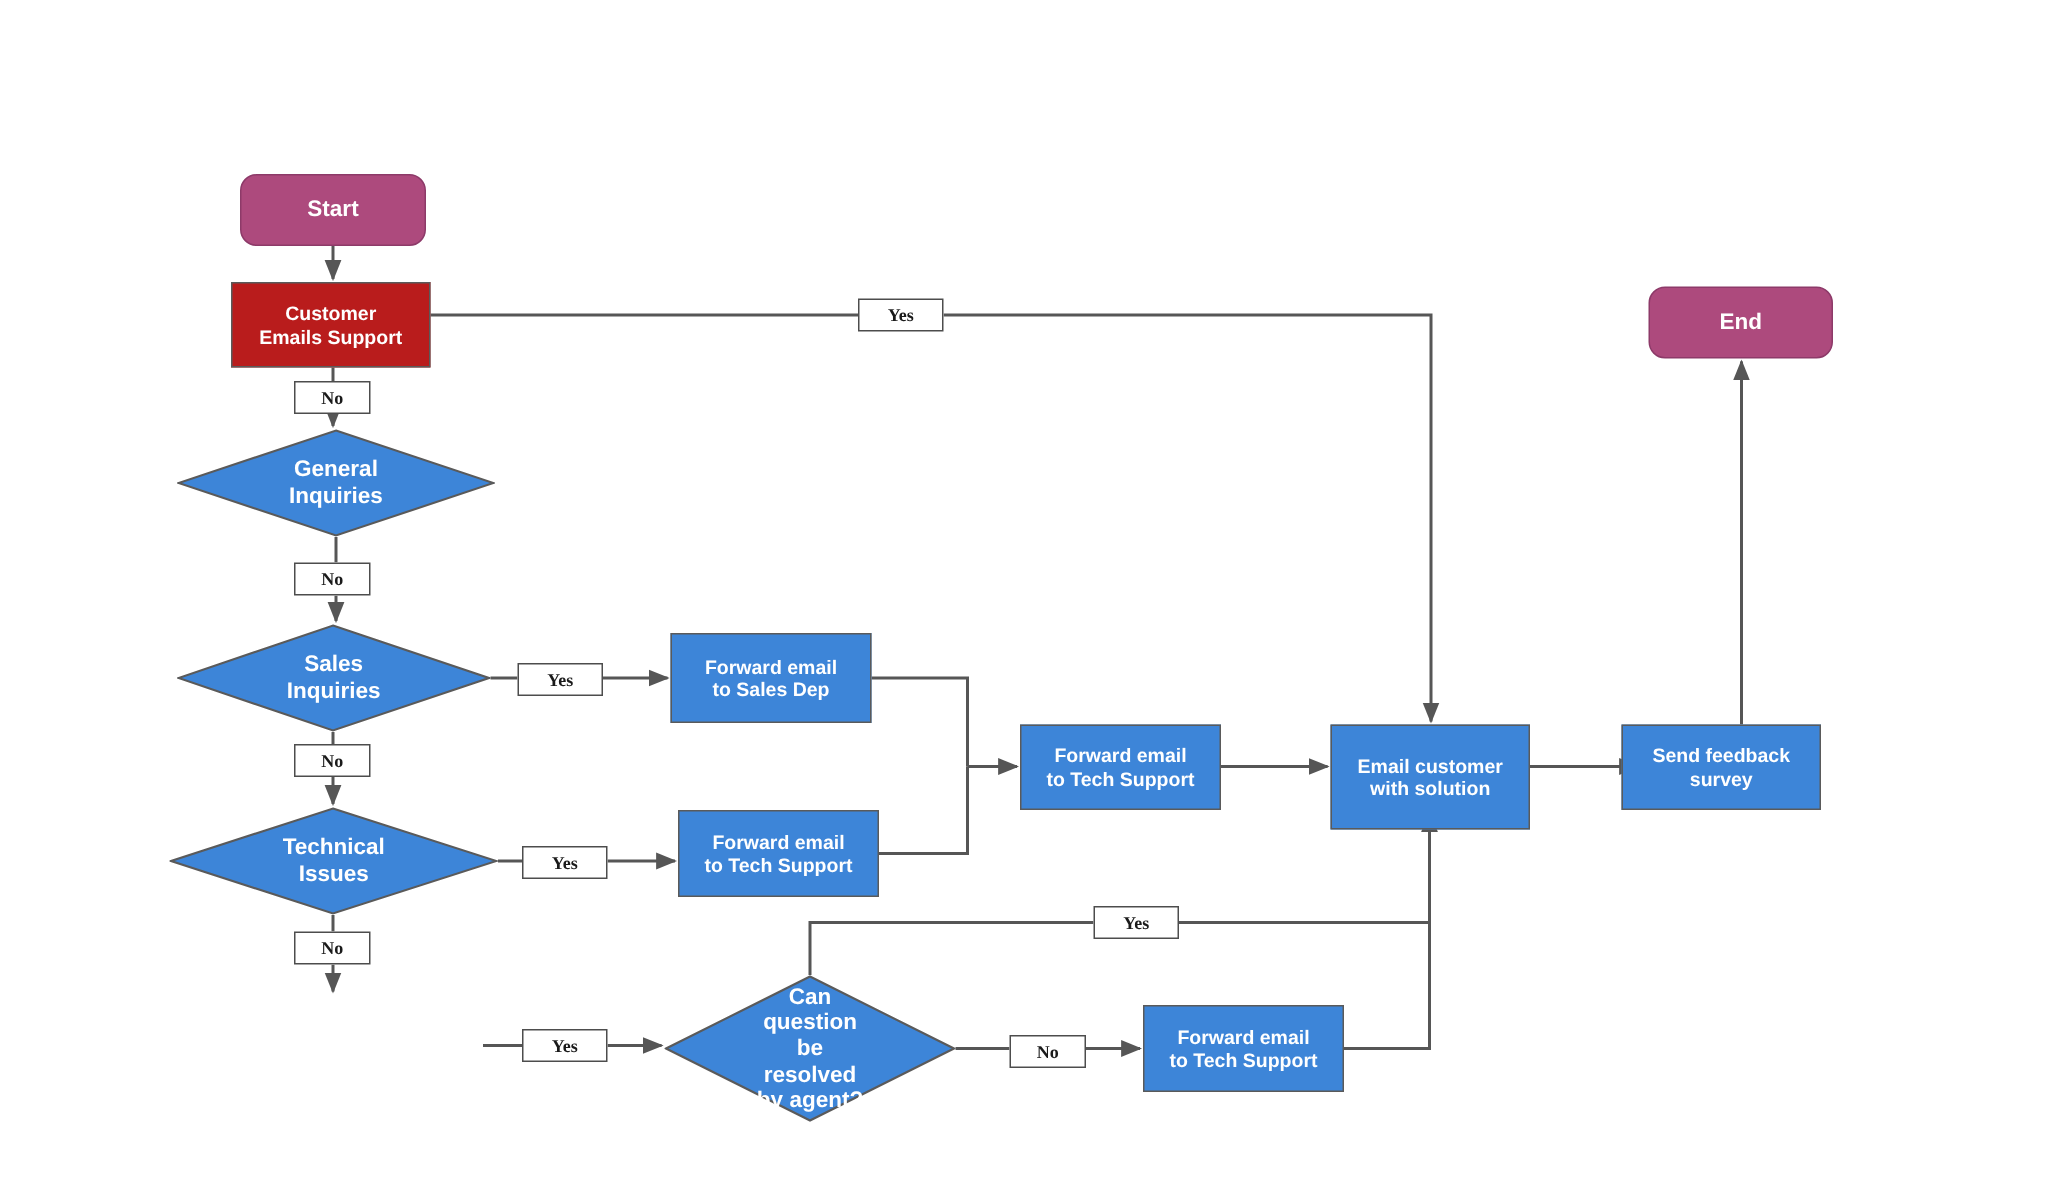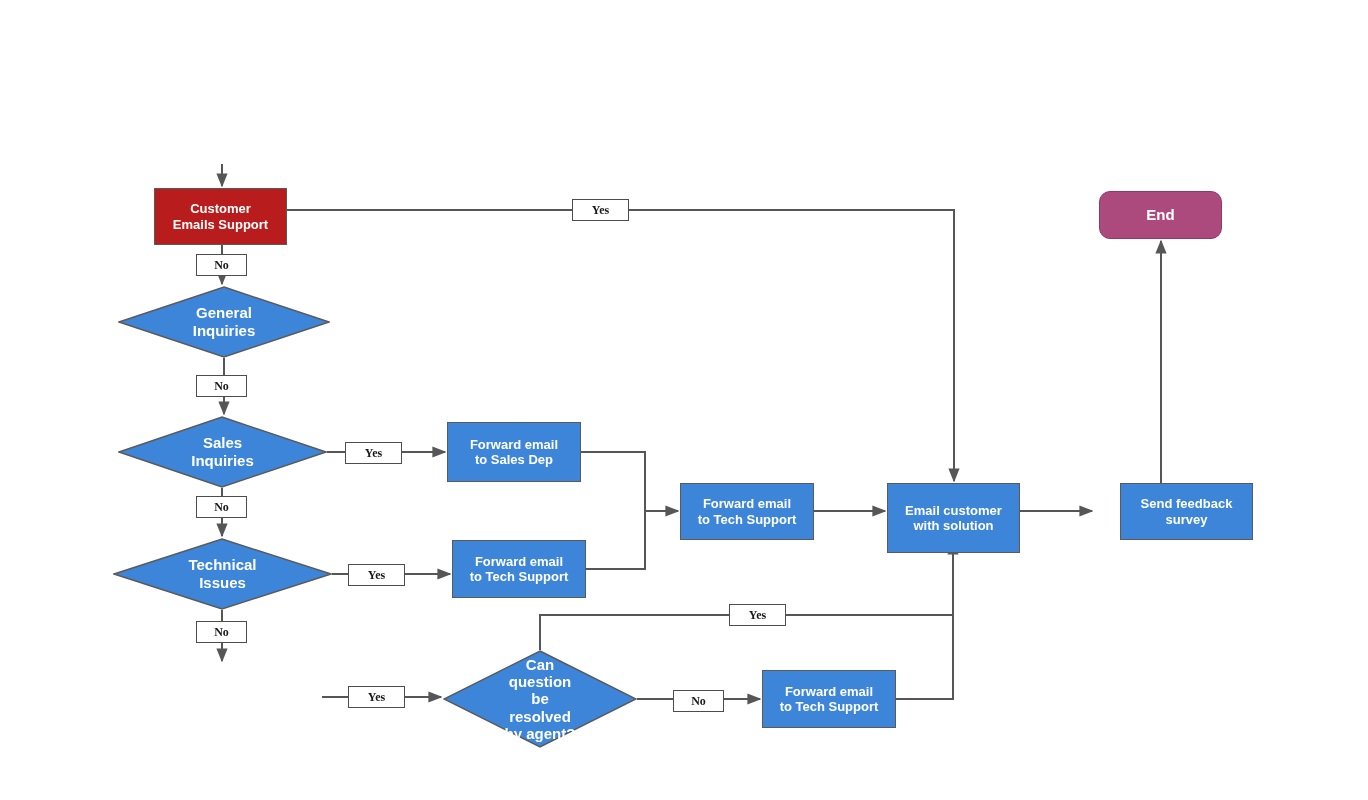--- a/index.html
+++ b/index.html
@@ -135,20 +135,23 @@
       <path d="M 724 699 L 760 699" marker-end="url(#arrow)"></path>
 
       <path d="M 896 699 L 953 699 L 953 542" marker-end="url(#arrow)"></path>
 
       <path d="M 1020 511 L 1092 511" marker-end="url(#arrow)"></path>
 
       <path d="M 1161 483 L 1161 241" marker-end="url(#arrow)"></path>
     </g>
   </svg>
 
+  <div class="node terminator" style="left:160px; top:116px; width:124px; height:48px; background:#ad4a7d;">
+    <span>Start</span>
+  </div>
 
   <div class="node process" style="left:154px; top:188px; width:133px; height:57px; background:#b91c1c;">
     <span class="dlabel" style="white-space:pre-line;">Customer
 Emails Support</span>
   </div>
 
   <div class="node decision" style="left:118px; top:286px; width:212px; height:72px;">
     <svg class="diamond-shape" viewBox="0 0 212 72" preserveAspectRatio="none">
       <polygon points="106,1 211,36 106,71 1,36" fill="#3d85d8" stroke="#5a5a5a" stroke-width="1.4"></polygon>
     </svg>
@@ -202,21 +205,21 @@
   <div class="node process" style="left:762px; top:670px; width:134px; height:58px; background:#3d85d8;">
     <span class="dlabel" style="white-space:pre-line;">Forward email
 to Tech Support</span>
   </div>
 
   <div class="node process" style="left:887px; top:483px; width:133px; height:70px; background:#3d85d8;">
     <span class="dlabel" style="white-space:pre-line;">Email customer
 with solution</span>
   </div>
 
-  <div class="node process" style="left:1120px; top:483px; width:133px; height:57px; background:#3d85d8;">
+  <div class="node process" style="left:1081px; top:483px; width:133px; height:57px; background:#3d85d8;">
     <span class="dlabel" style="white-space:pre-line;">Send feedback
 survey</span>
   </div>
 
   <div class="node terminator" style="left:1099px; top:191px; width:123px; height:48px; background:#ad4a7d;">
     <span>End</span>
   </div>
 
   <div class="edge-label" style="left:572px; top:199px; width:57px; height:22px;">
     <span>Yes</span>

